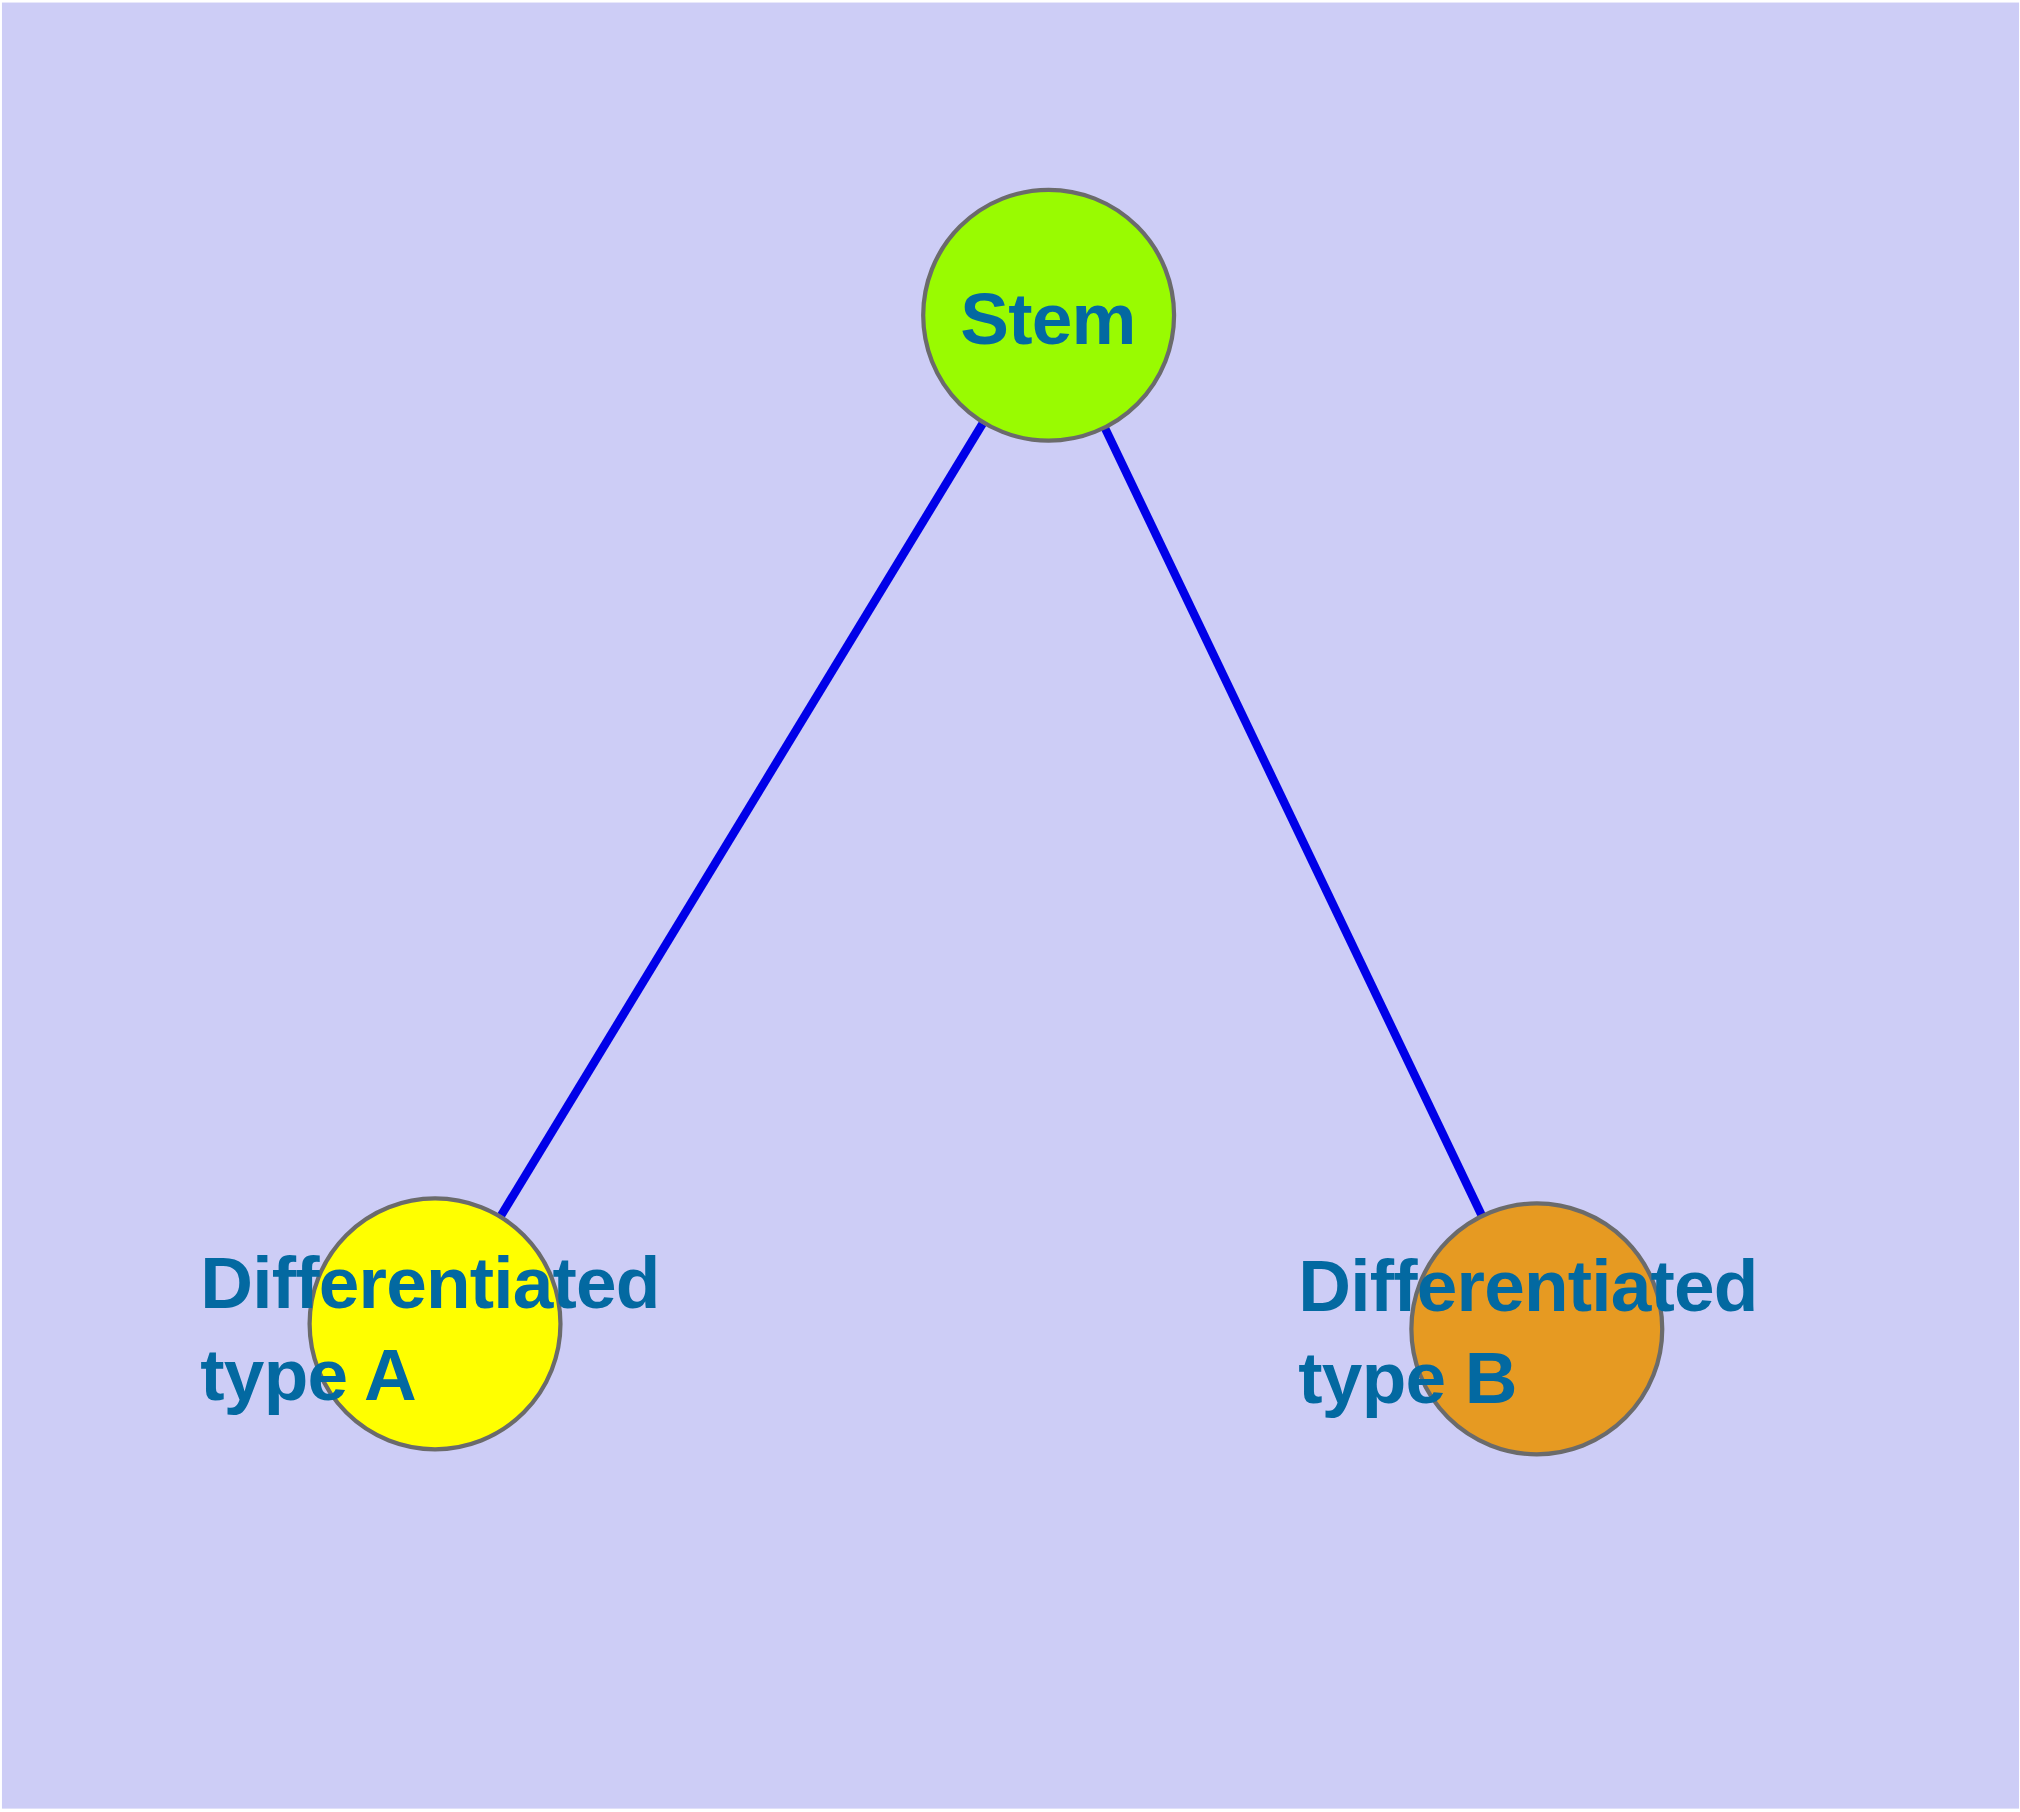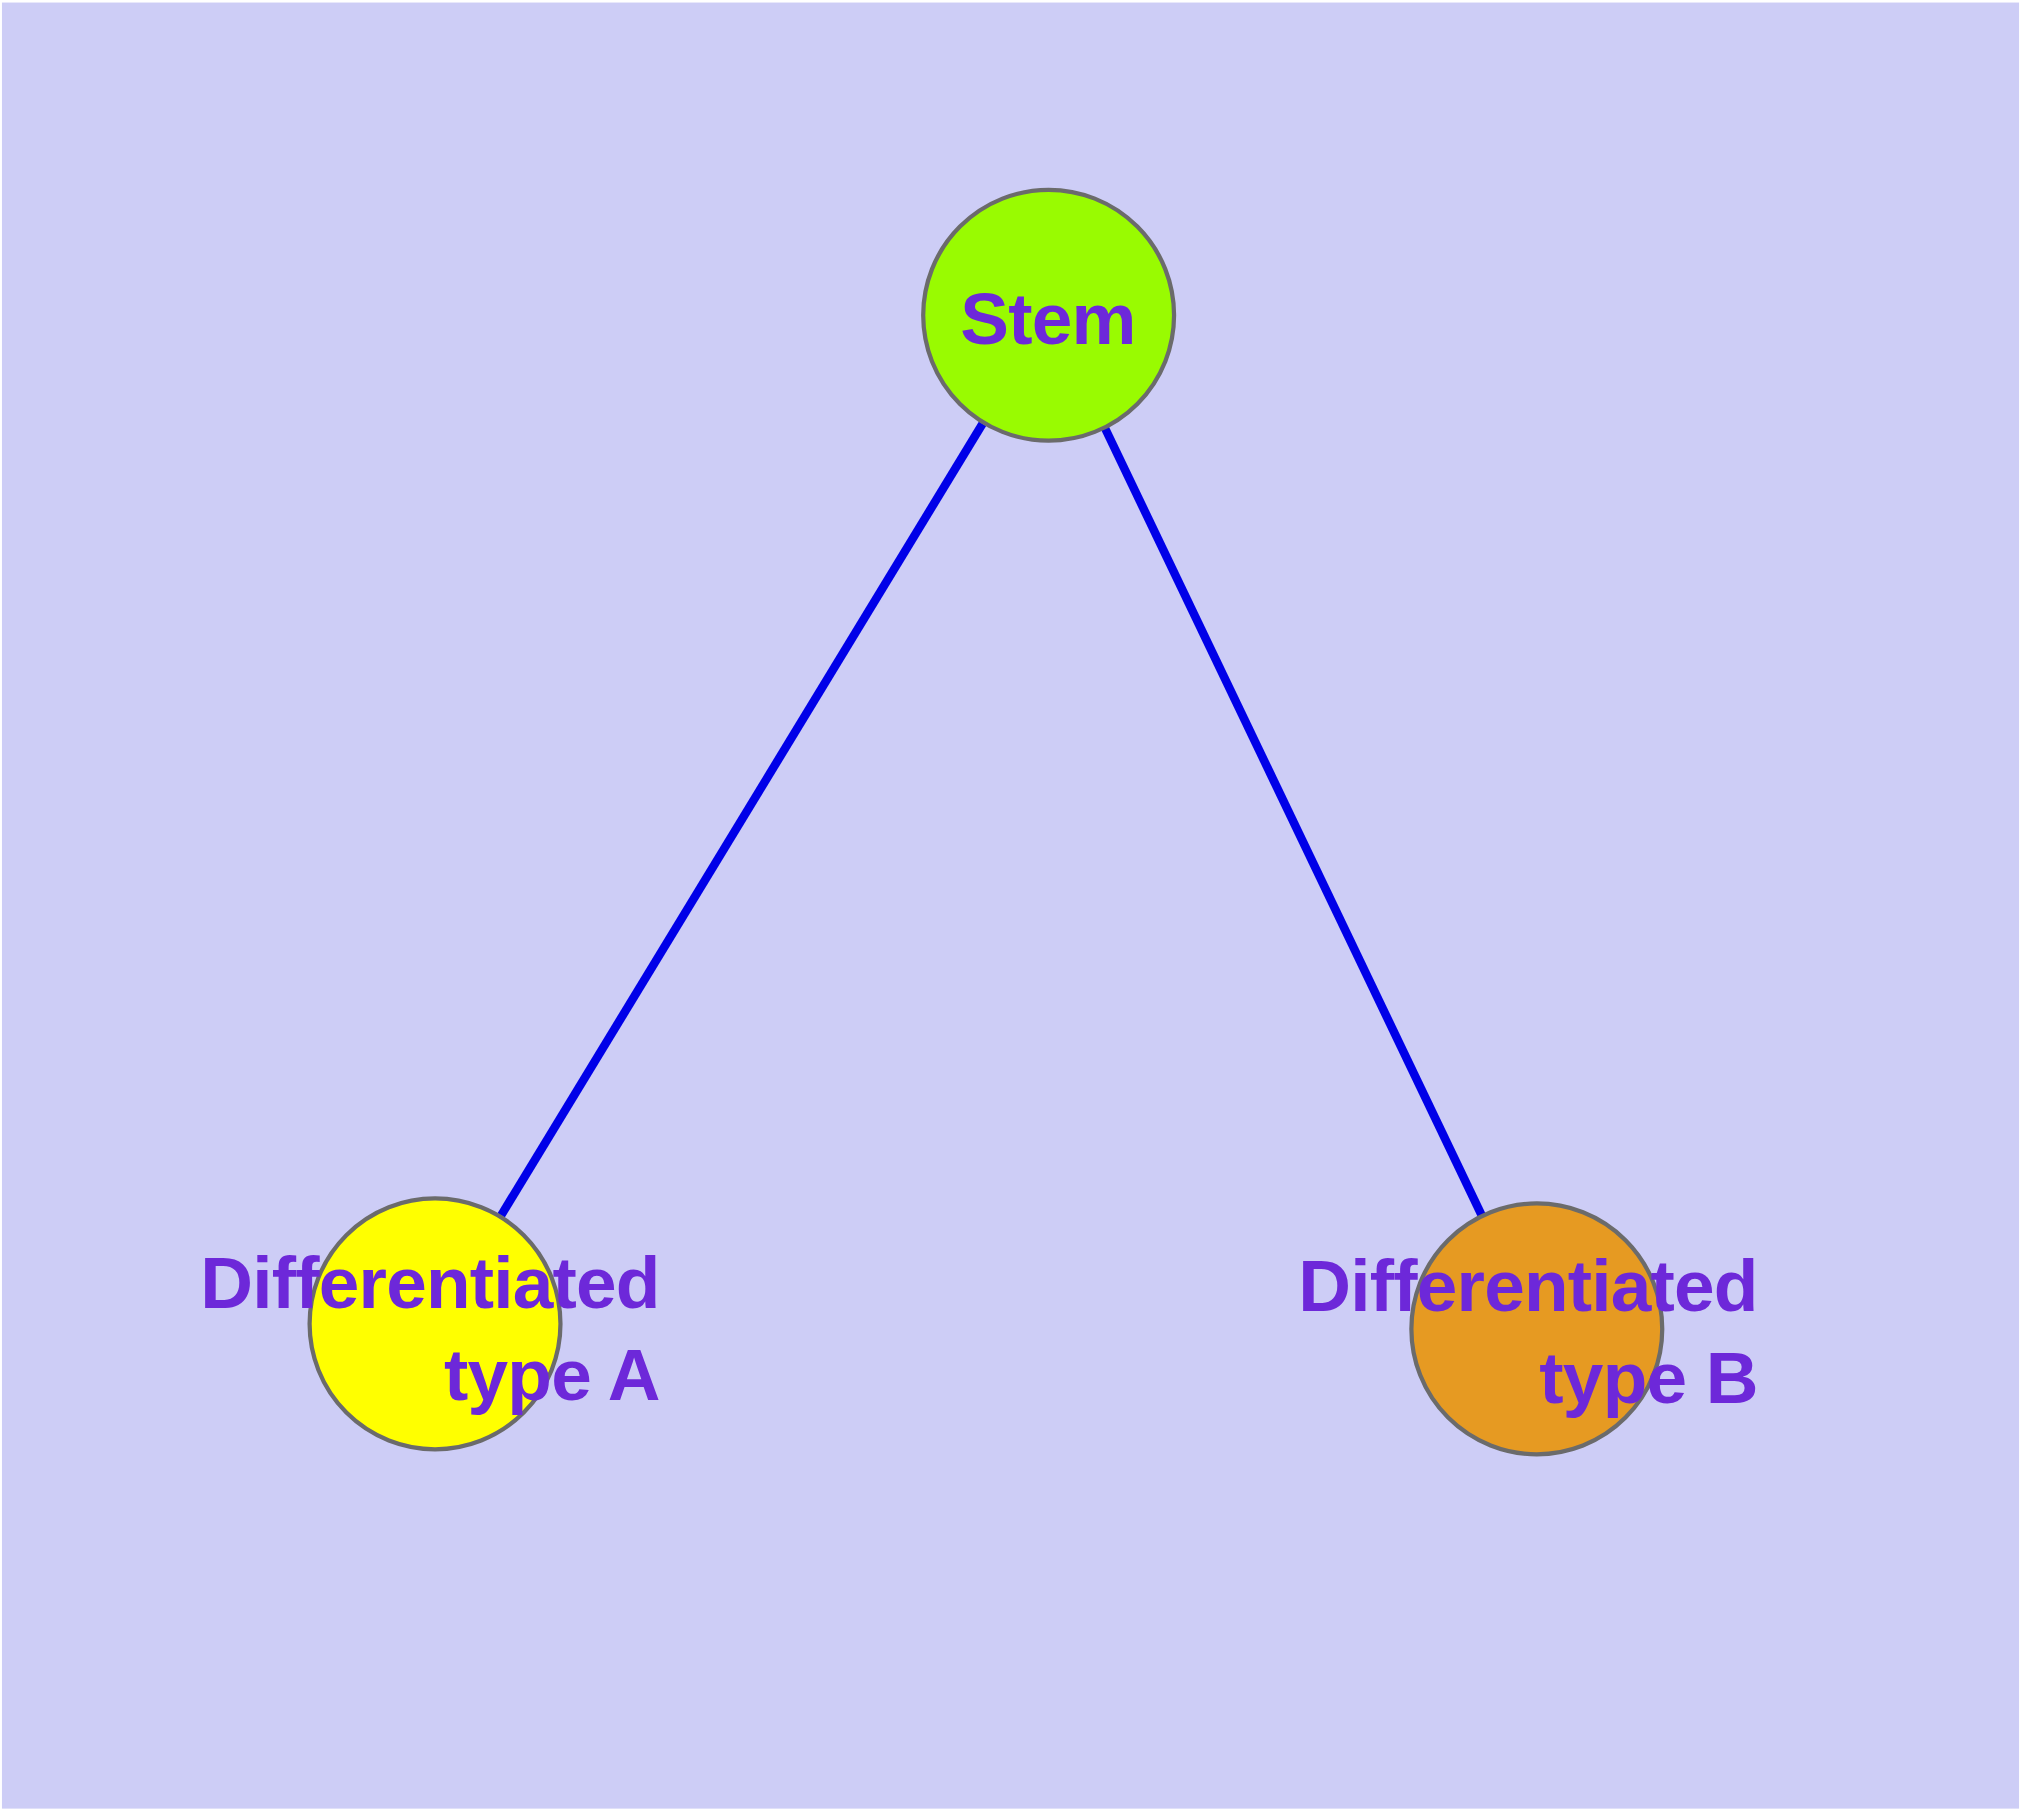--- a/index.html
+++ b/index.html
@@ -17,27 +17,27 @@
   }
   .diagram-svg {
     position: absolute;
     left: 0;
     top: 0;
     display: block;
   }
   .node-label {
     position: absolute;
     transform: translate(-50%, -50%);
-    text-align: right;
+    text-align: left;
     white-space: pre-line;
     font-weight: bold;
     font-size: 73px;
     line-height: 92px;
     letter-spacing: -0.8px;
-    color: #6d28d9;
+    color: #0369a1;
     pointer-events: none;
   }
 </style>
 </head>
 <body>
 
 <div class="canvas">
 
   <svg class="diagram-svg" width="2021" height="1812" viewBox="0 0 2384 2138">
 

